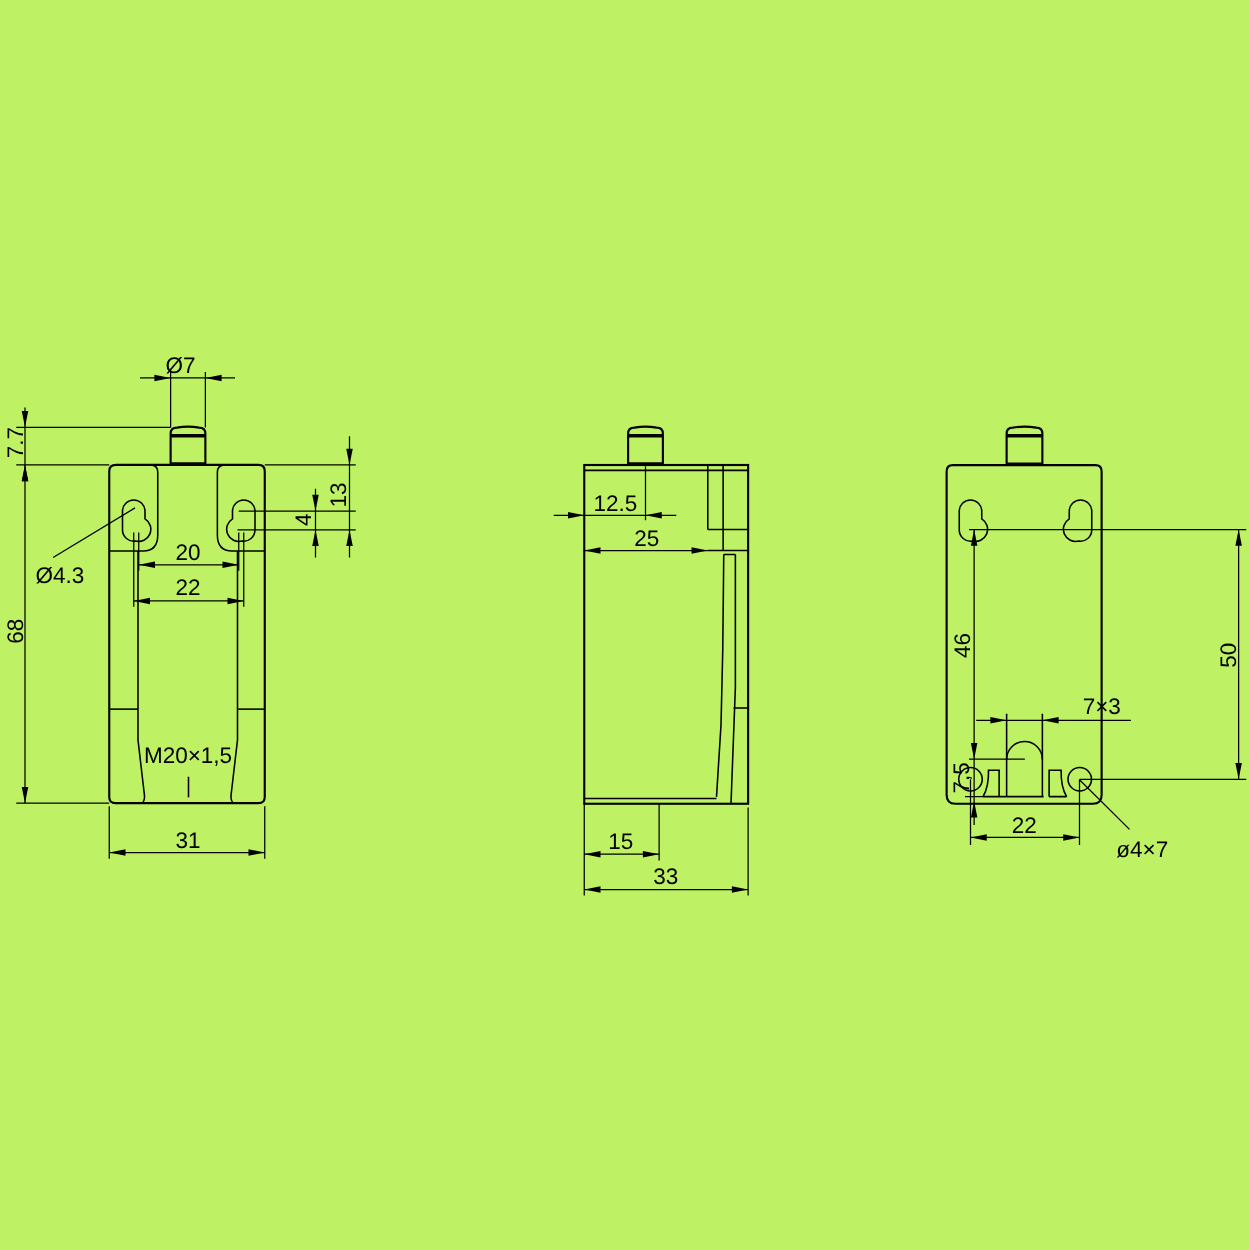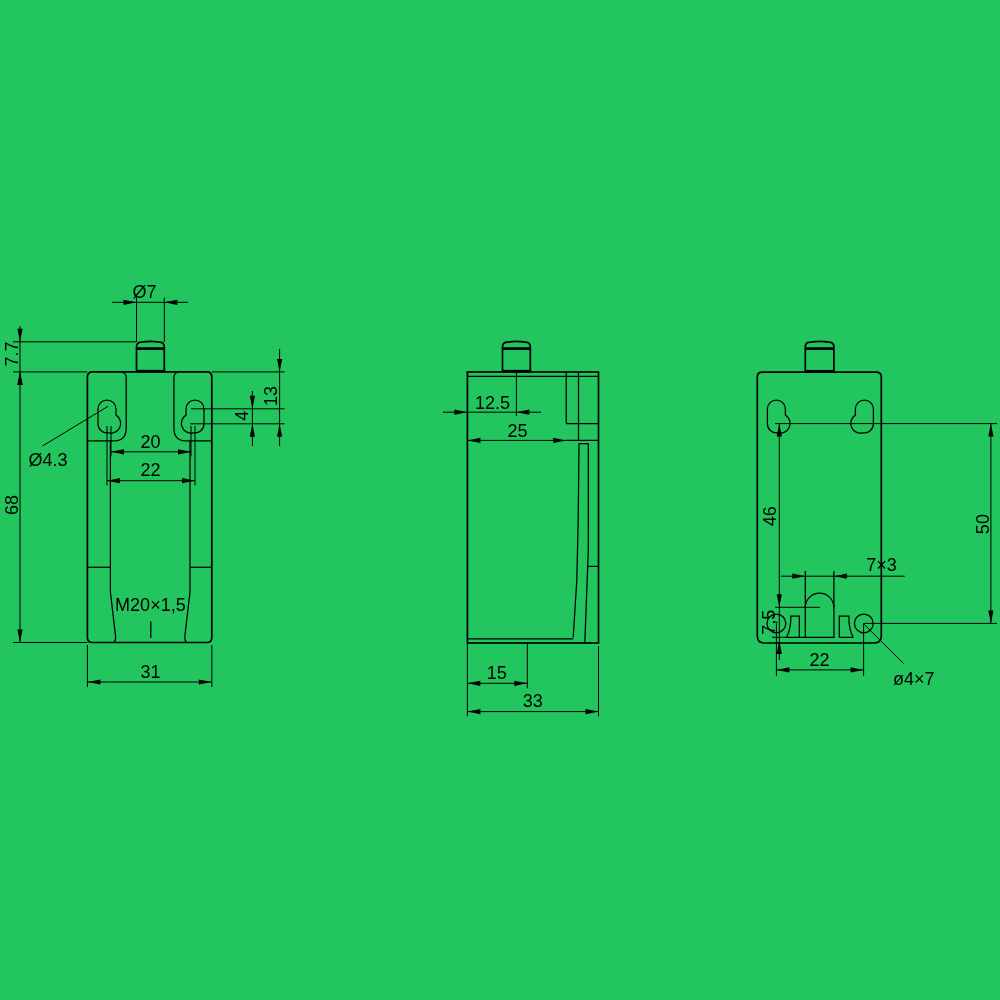--- a/index.html
+++ b/index.html
@@ -1,16 +1,16 @@
 <!DOCTYPE html>
 <html><head>
 <meta charset="utf-8">
 <style>
   html,body{margin:0;padding:0;background:#fff;}
-  .page{position:relative;width:1000px;height:1000px;background:#22c55e;overflow:hidden;}
+  .page{position:relative;width:1000px;height:1000px;background:#bef264;overflow:hidden;}
   svg{position:absolute;left:0;top:0;}
   text{font-family:"Liberation Sans",sans-serif;font-size:18px;fill:#000;}
 </style>
 </head>
 <body>
 <div class="page">
 <svg width="1000" height="1000" viewBox="0 0 1000 1000">
 <defs>
 
   <path id="arr" d="M0,0 L13,-2.6 L13,2.6 Z"></path>

